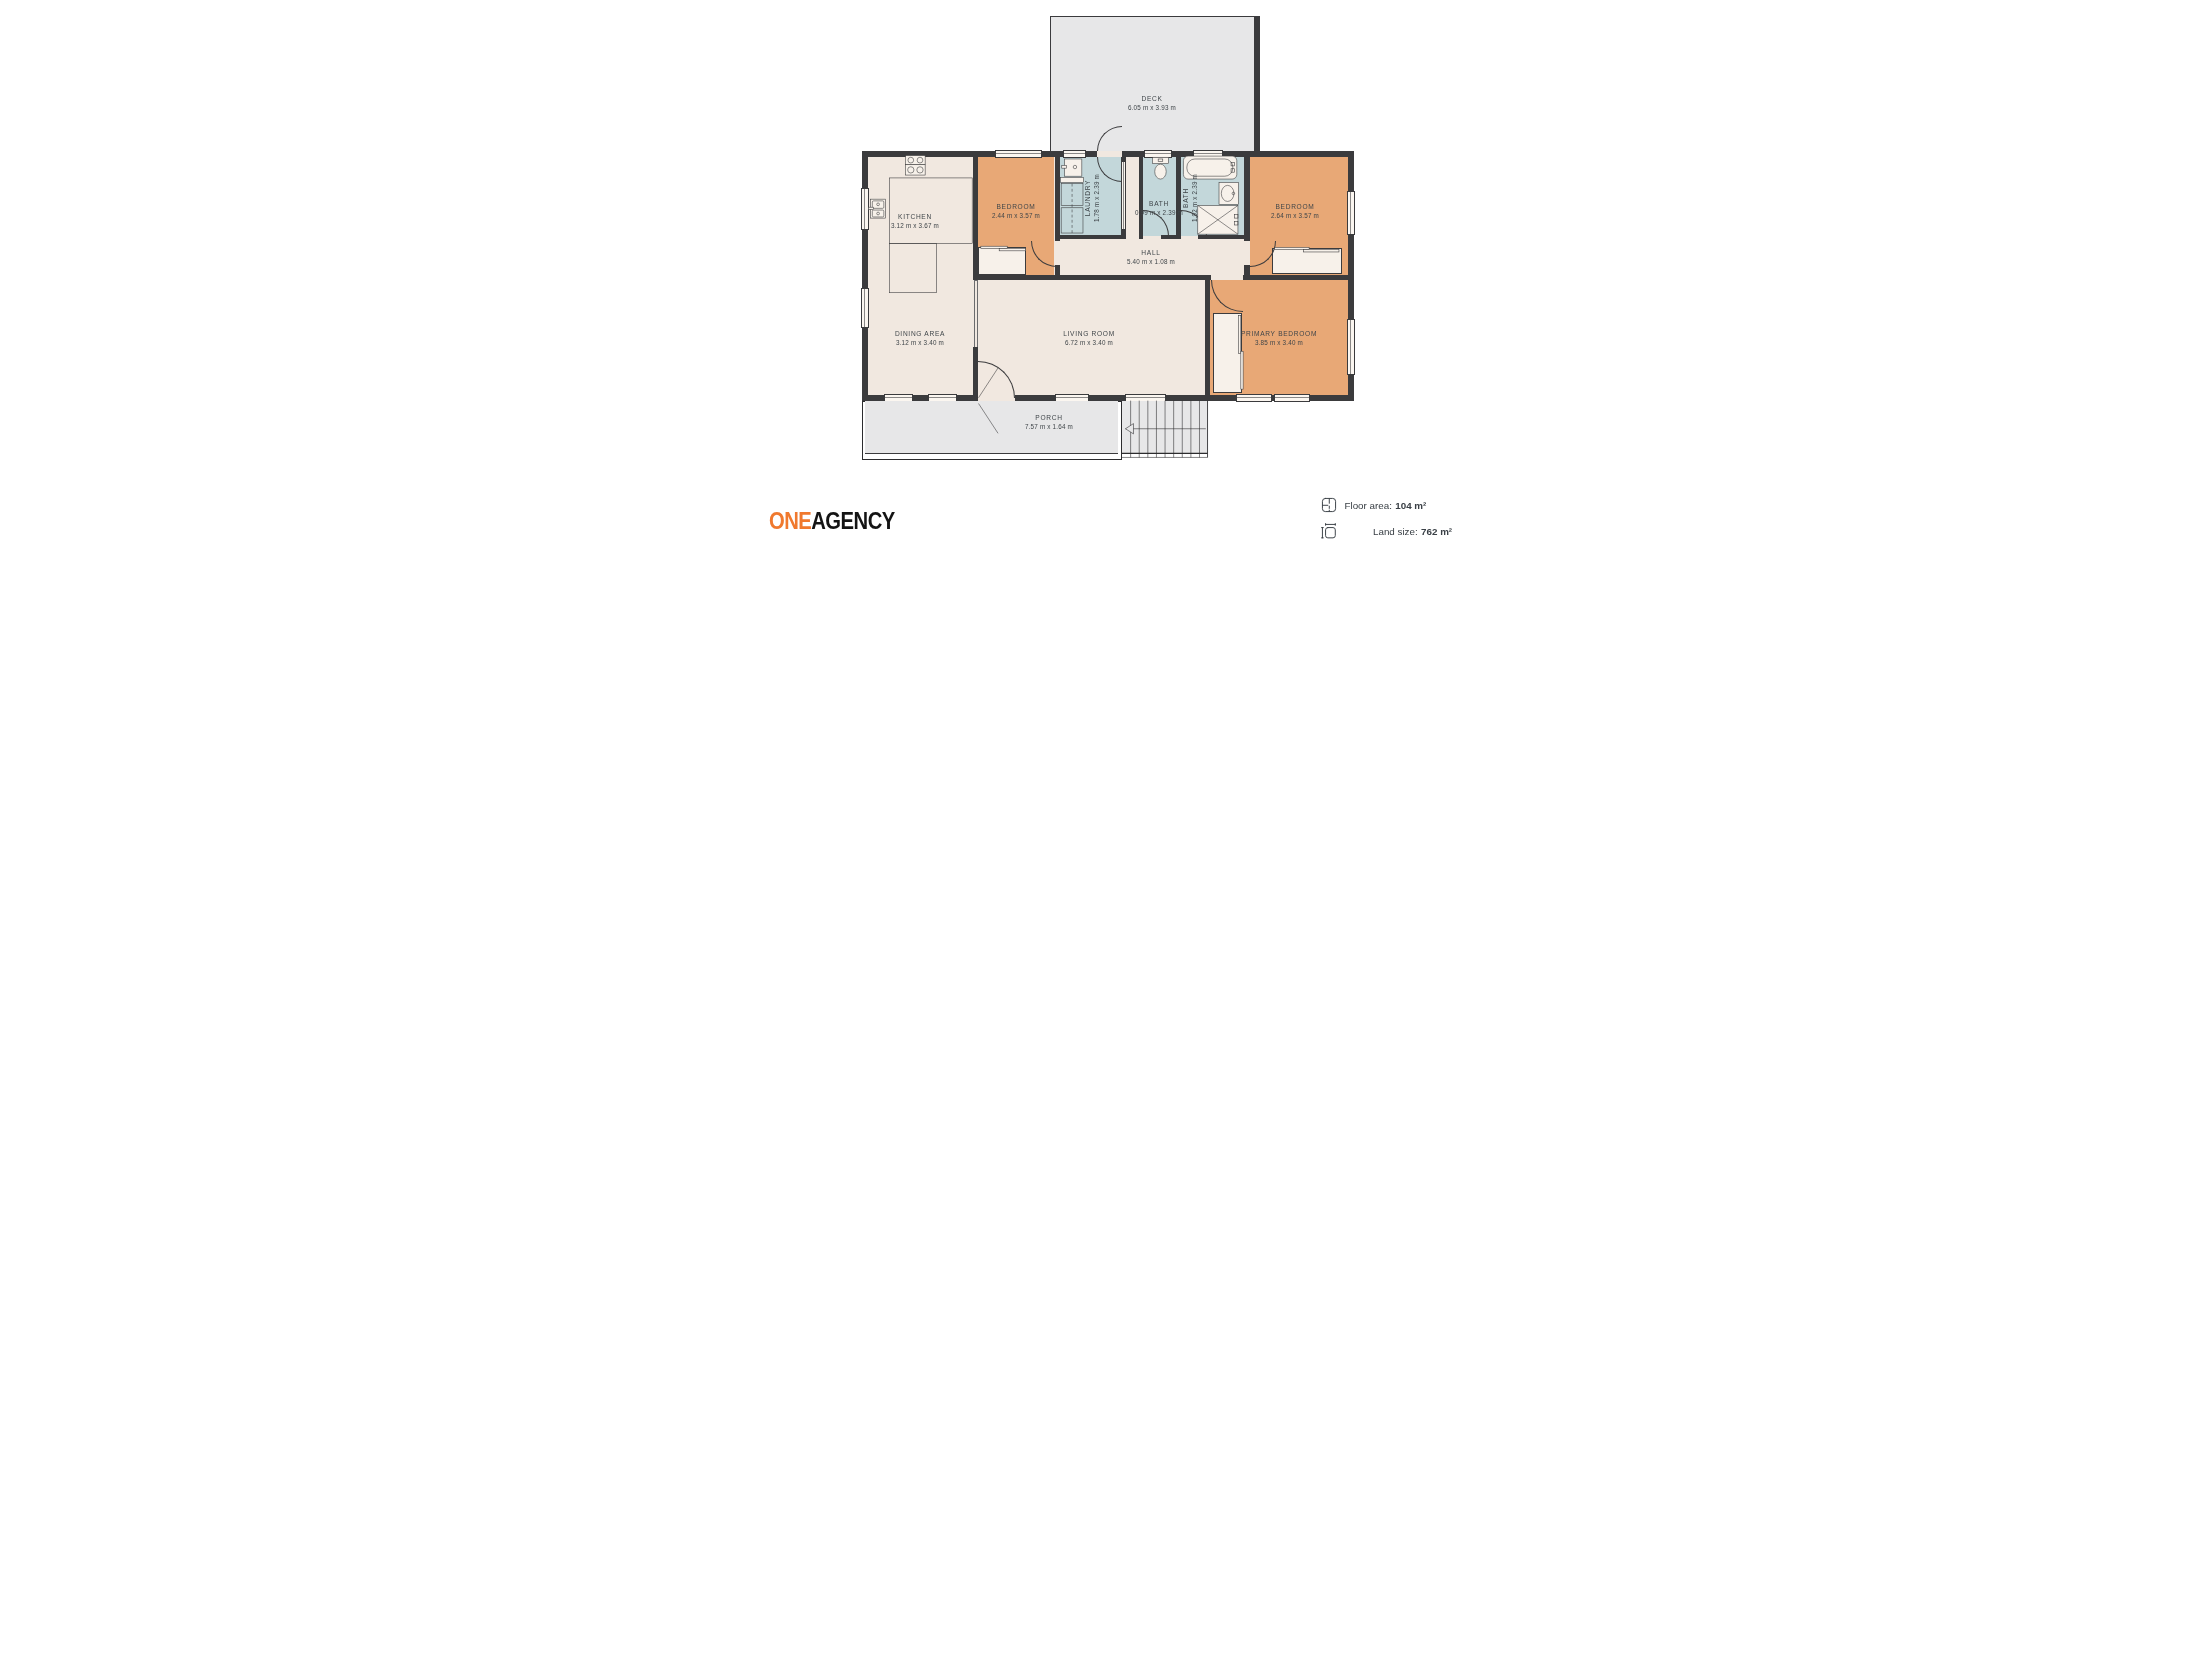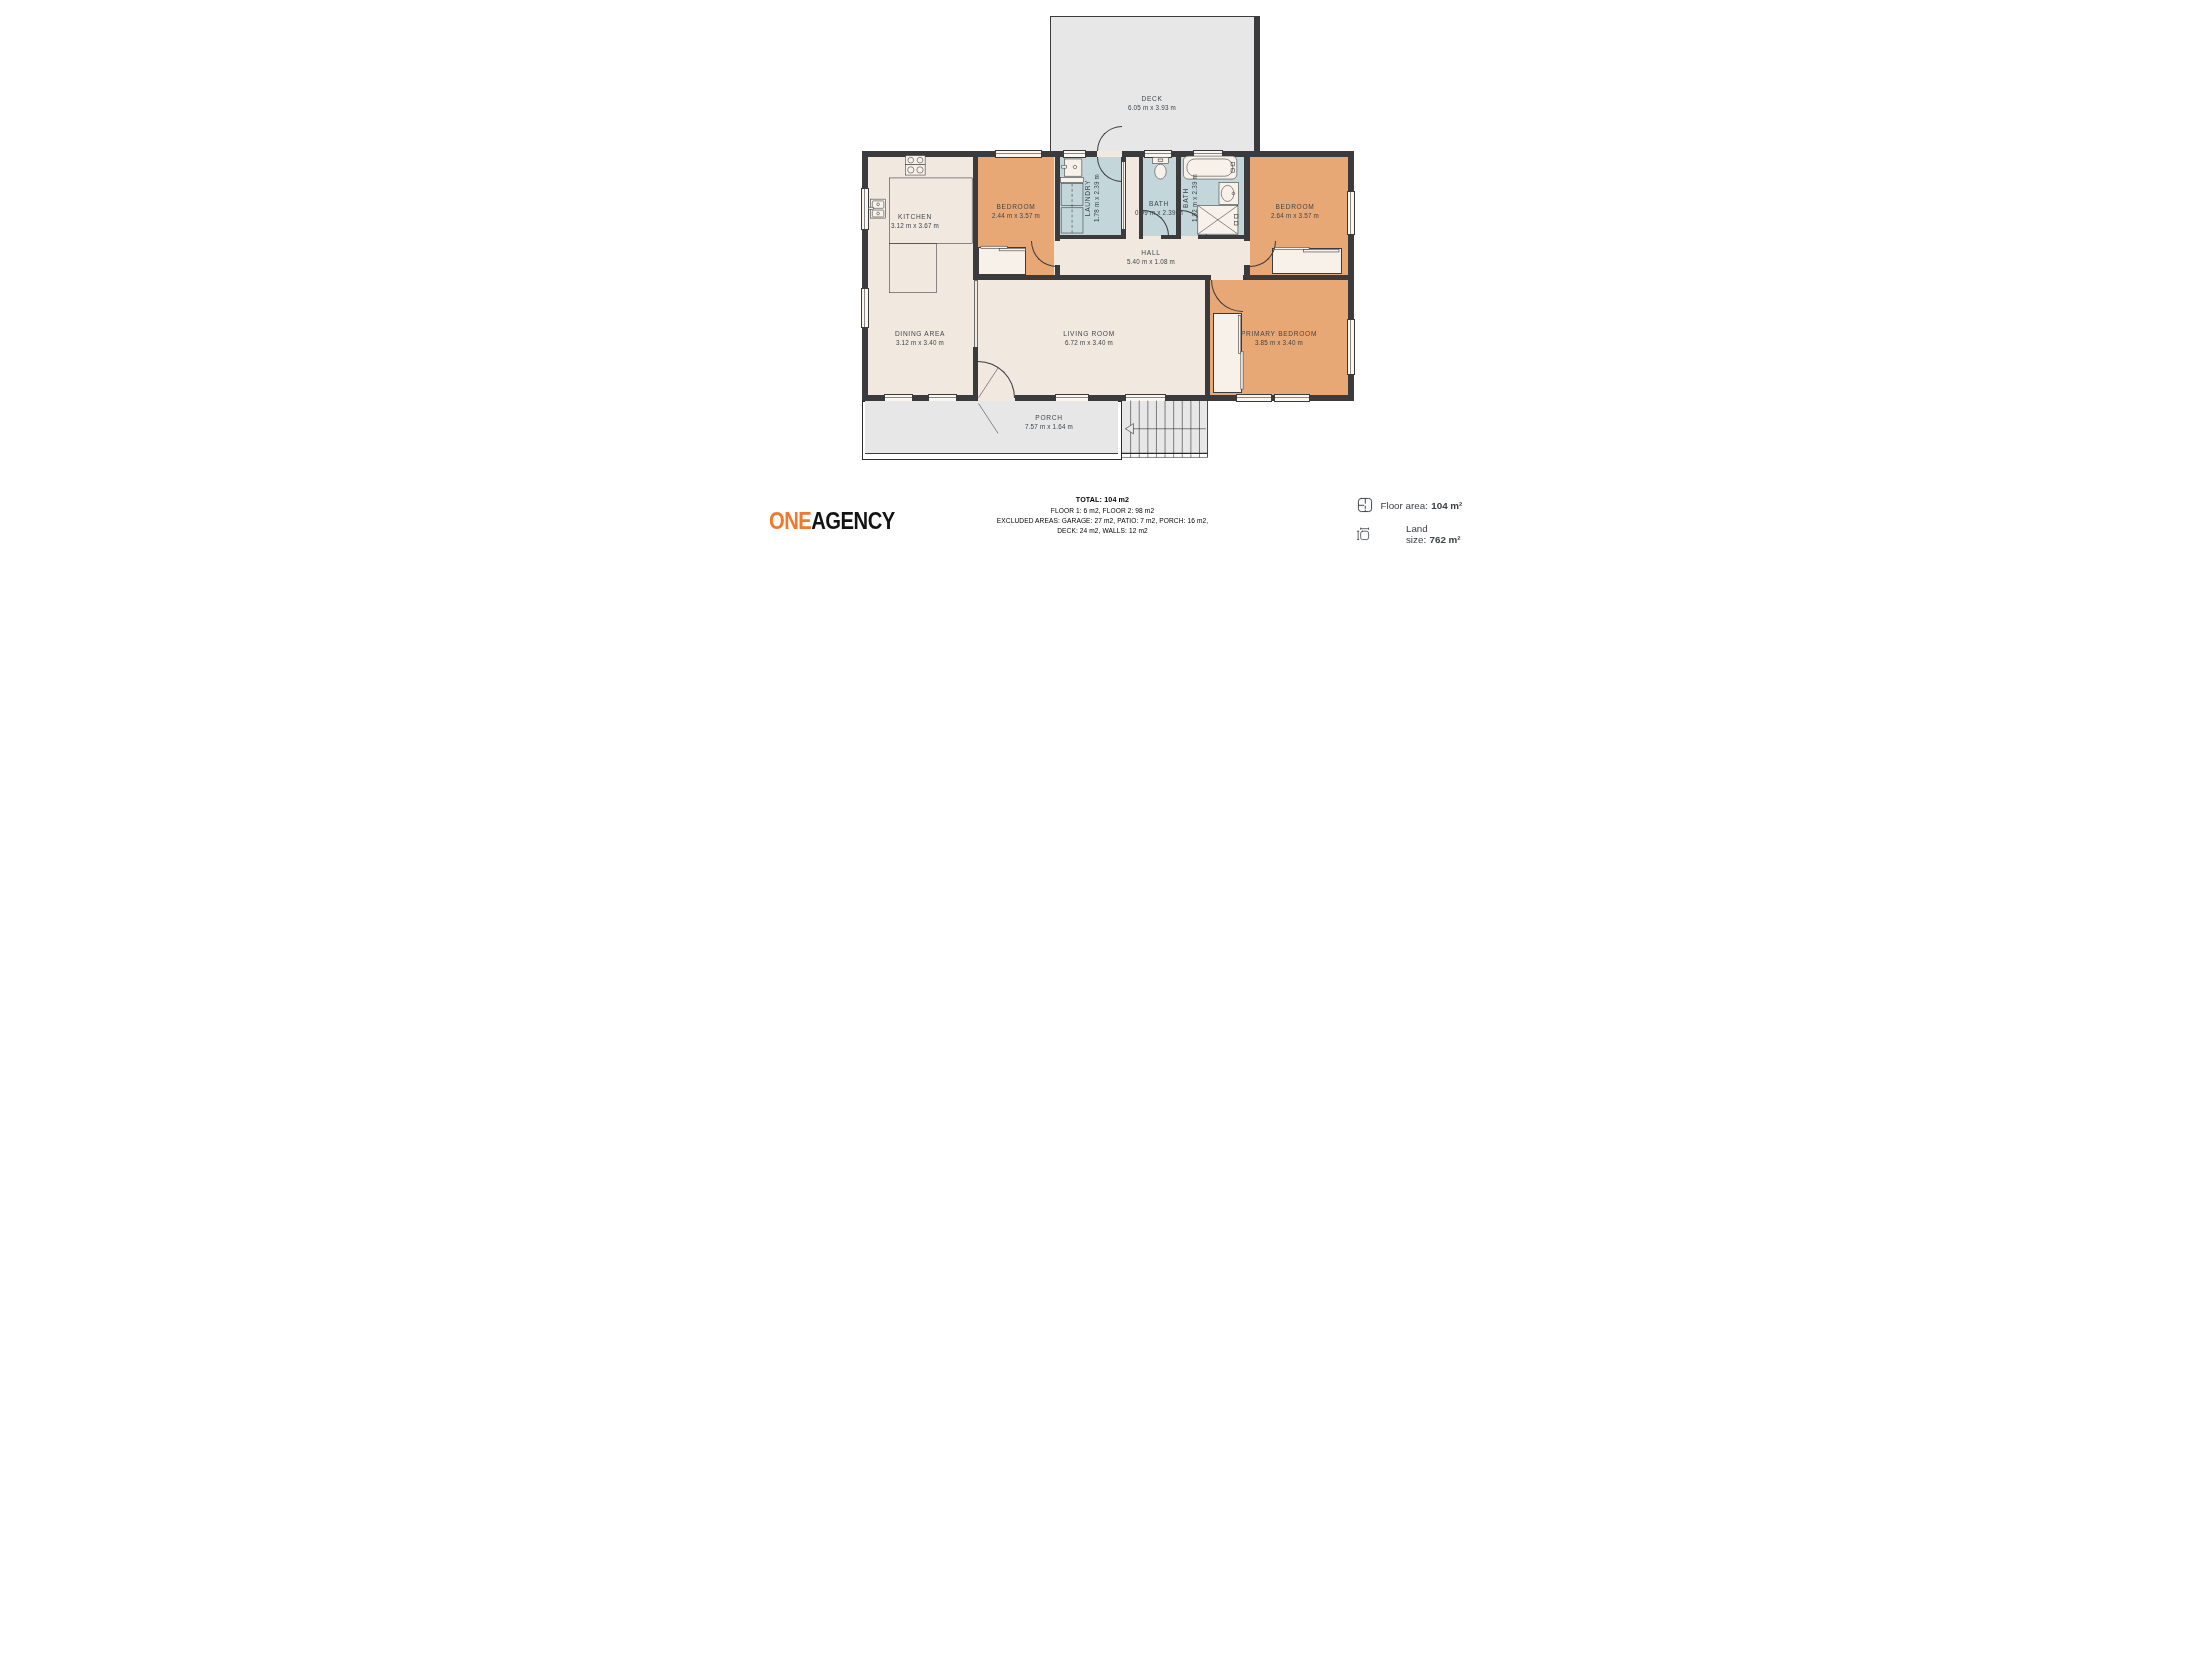--- a/index.html
+++ b/index.html
@@ -25,21 +25,21 @@
   .rl-name{display:block;font-size:6.6px;font-weight:500;letter-spacing:0.7px;white-space:nowrap;}
   .rl-dims{display:block;font-size:6.3px;font-weight:400;letter-spacing:0.2px;margin-top:1.7px;white-space:nowrap;}
   .deck-surface{border-top:1.1px solid #3B3B3D;border-left:1.1px solid #3B3B3D;box-sizing:border-box;}
   .porch-outline{border:0.9px solid #2c2c2e;box-sizing:border-box;background:#fff;}
   .summary{position:absolute;left:0;width:100%;text-align:center;color:#000;}
   .sum-total{font-size:7.2px;font-weight:700;letter-spacing:0.1px;}
   .sum-line{font-size:6.6px;margin-top:2.9px;letter-spacing:0.1px;}
   .logo{position:absolute;left:34px;top:508px;font-size:23px;font-weight:800;letter-spacing:-0.6px;transform:scaleX(.88);transform-origin:left center;white-space:nowrap;}
   .logo .one{color:#F0792E;}
   .logo .agency{color:#141414;font-weight:700;}
-  .stat-row{position:absolute;display:flex;align-items:center;gap:7.5px;color:#3A4046;font-size:9.8px;margin-left:36px;}
+  .stat-row{position:absolute;display:flex;align-items:center;gap:7.5px;color:#3A4046;font-size:9.8px;}
   .stat-row .val{font-weight:700;margin-left:3.4px;}
   svg.overlay{position:absolute;left:0;top:0;z-index:25;pointer-events:none;}
   .thin-open{border:0.6px solid #6b6b6d;box-sizing:border-box;background:#F1E8E0;}
 </style>
 </head>
 <body>
 
 <div class="screen">
 
   <div class="abs room-gray deck-surface" style="left:315px;top:15.5px;width:204px;height:136px;"></div>
@@ -245,26 +245,20 @@
   </div>
   <div class="room-label" style="left:544px;top:338px;">
     <span class="rl-name">PRIMARY BEDROOM</span>
     <span class="rl-dims">3.85 m x 3.40 m</span>
   </div>
   <div class="room-label" style="left:314px;top:422px;">
     <span class="rl-name">PORCH</span>
     <span class="rl-dims">7.57 m x 1.64 m</span>
   </div>
 
-  <div class="summary" style="top:495px;">
-    <div class="sum-total">TOTAL: 104 m2</div>
-    <div class="sum-line">FLOOR 1: 6 m2, FLOOR 2: 98 m2</div>
-    <div class="sum-line">EXCLUDED AREAS: GARAGE: 27 m2, PATIO: 7 m2, PORCH: 16 m2,</div>
-    <div class="sum-line">DECK: 24 m2, WALLS: 12 m2</div>
-  </div>
 
   <div class="logo">
     <span class="one">ONE</span><span class="agency">AGENCY</span>
   </div>
 
   <div class="stat-row" style="left:586px;top:497px;">
     <svg width="16" height="16" viewBox="0 0 28 28" fill="none" stroke="#3A4046" stroke-width="1.7" stroke-linecap="round">
       <rect x="2.5" y="2.5" width="23" height="23" rx="5"></rect>
       <line x1="2.5" y1="14.5" x2="12" y2="14.5"></line>
       <line x1="14.5" y1="3" x2="14.5" y2="11"></line>

